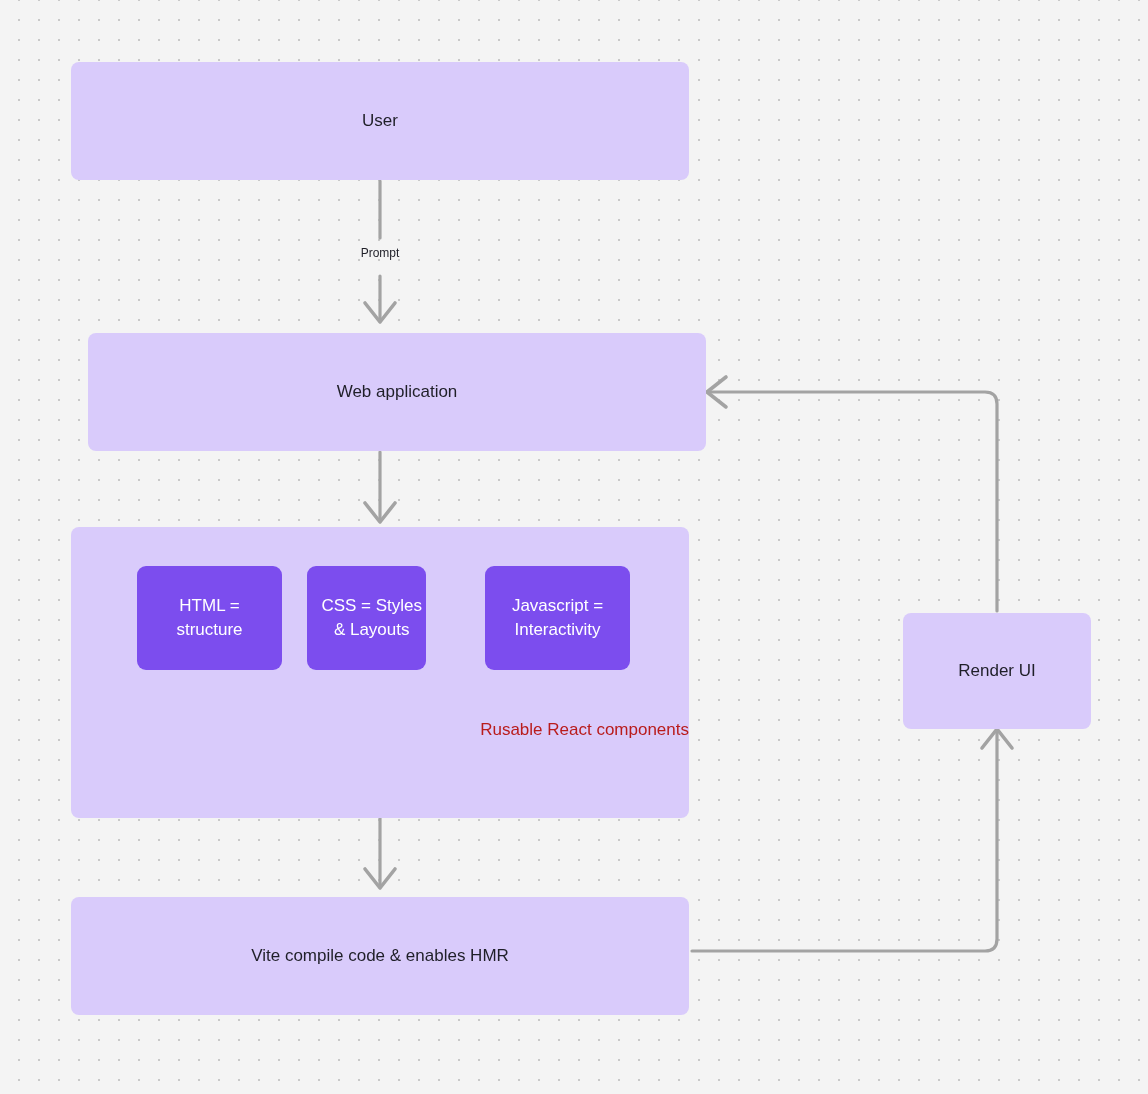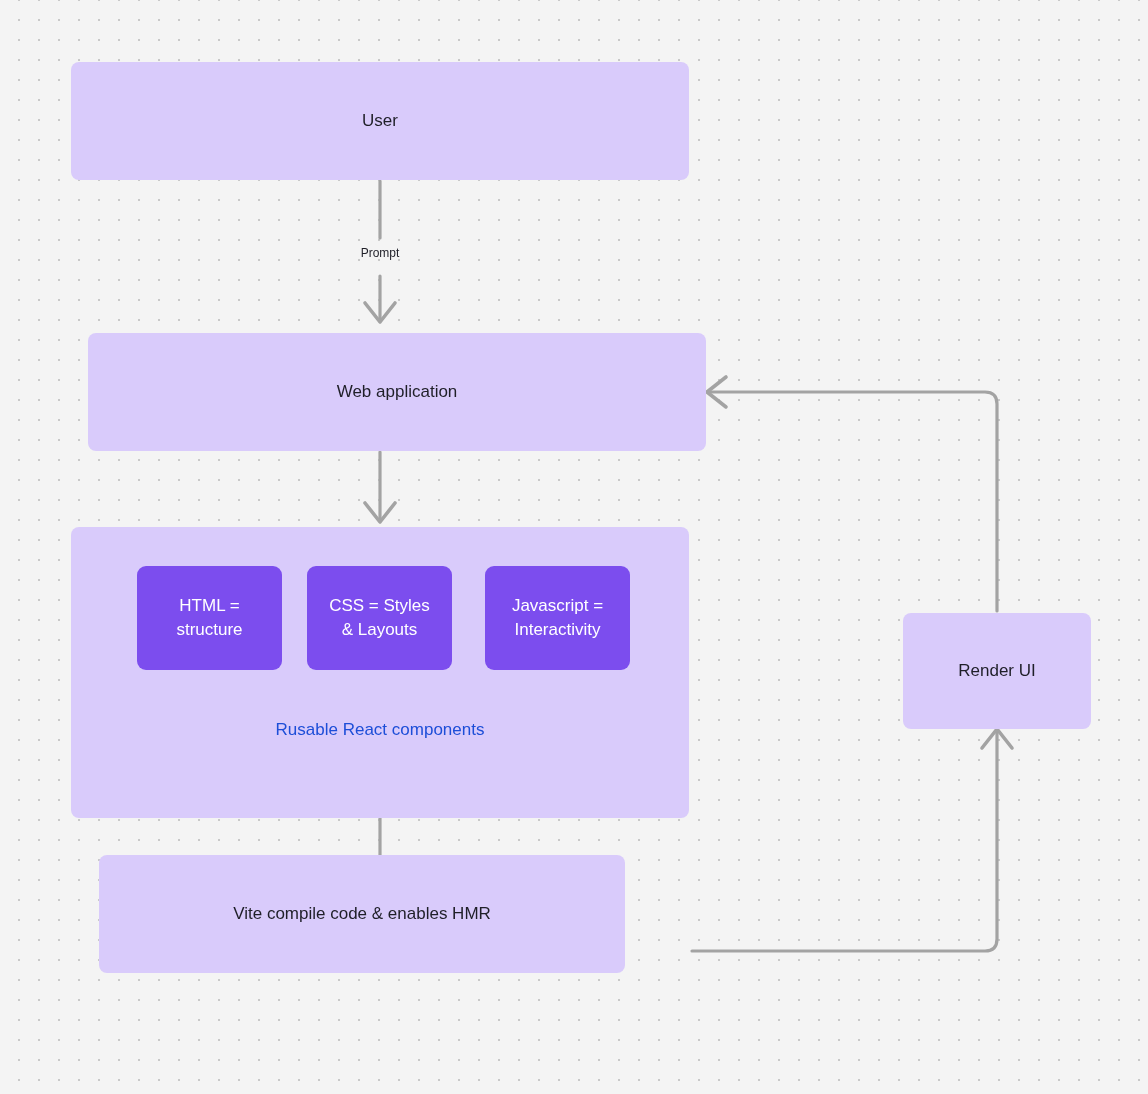--- a/index.html
+++ b/index.html
@@ -57,23 +57,23 @@
     font-size: 17px;
     line-height: 1.42;
     text-align: center;
     z-index: 3;
     padding: 4px;
   }
 
   .group-caption {
     position: absolute;
     z-index: 3;
-    color: #1d4ed8;
+    color: #b91c1c;
     font-size: 17px;
-    text-align: center;
+    text-align: right;
     width: 100%;
     left: 0;
   }
 
   .edge-label {
     position: absolute;
     z-index: 4;
     color: #1f1f28;
     font-size: 12px;
     text-align: center;
@@ -154,39 +154,39 @@
   <div class="node group" style="left:71px; top:527px; width:618px; height:291px;">
   </div>
 
   <div class="chip" style="left:137px; top:566px; width:145px; height:104px;">
     <span>
       <span>HTML =</span><br>
       <span>structure</span>
     </span>
   </div>
 
-  <div class="chip" style="left:307px; top:566px; width:145px; height:104px;">
+  <div class="chip" style="left:307px; top:566px; width:119px; height:104px;justify-content:flex-end;">
     <span>
       <span>CSS = Styles</span><br>
       <span>&amp; Layouts</span>
     </span>
   </div>
 
   <div class="chip" style="left:477px; top:566px; width:145px; height:104px;margin-left:8px;">
     <span>
       <span>Javascript =</span><br>
       <span>Interactivity</span>
     </span>
   </div>
 
   <div class="group-caption" style="left:71px; top:720px; width:618px;">
     <span>Rusable React components</span>
   </div>
 
-  <div class="node" style="left:71px; top:855px; width:526px; height:118px;margin-left:28px;">
+  <div class="node" style="left:71px; top:897px; width:618px; height:118px;">
     <span>Vite compile code &amp; enables HMR</span>
   </div>
 
   <div class="node" style="left:903px; top:613px; width:188px; height:116px;">
     <span>Render UI</span>
   </div>
 
 </div>
 
 </body></html>

